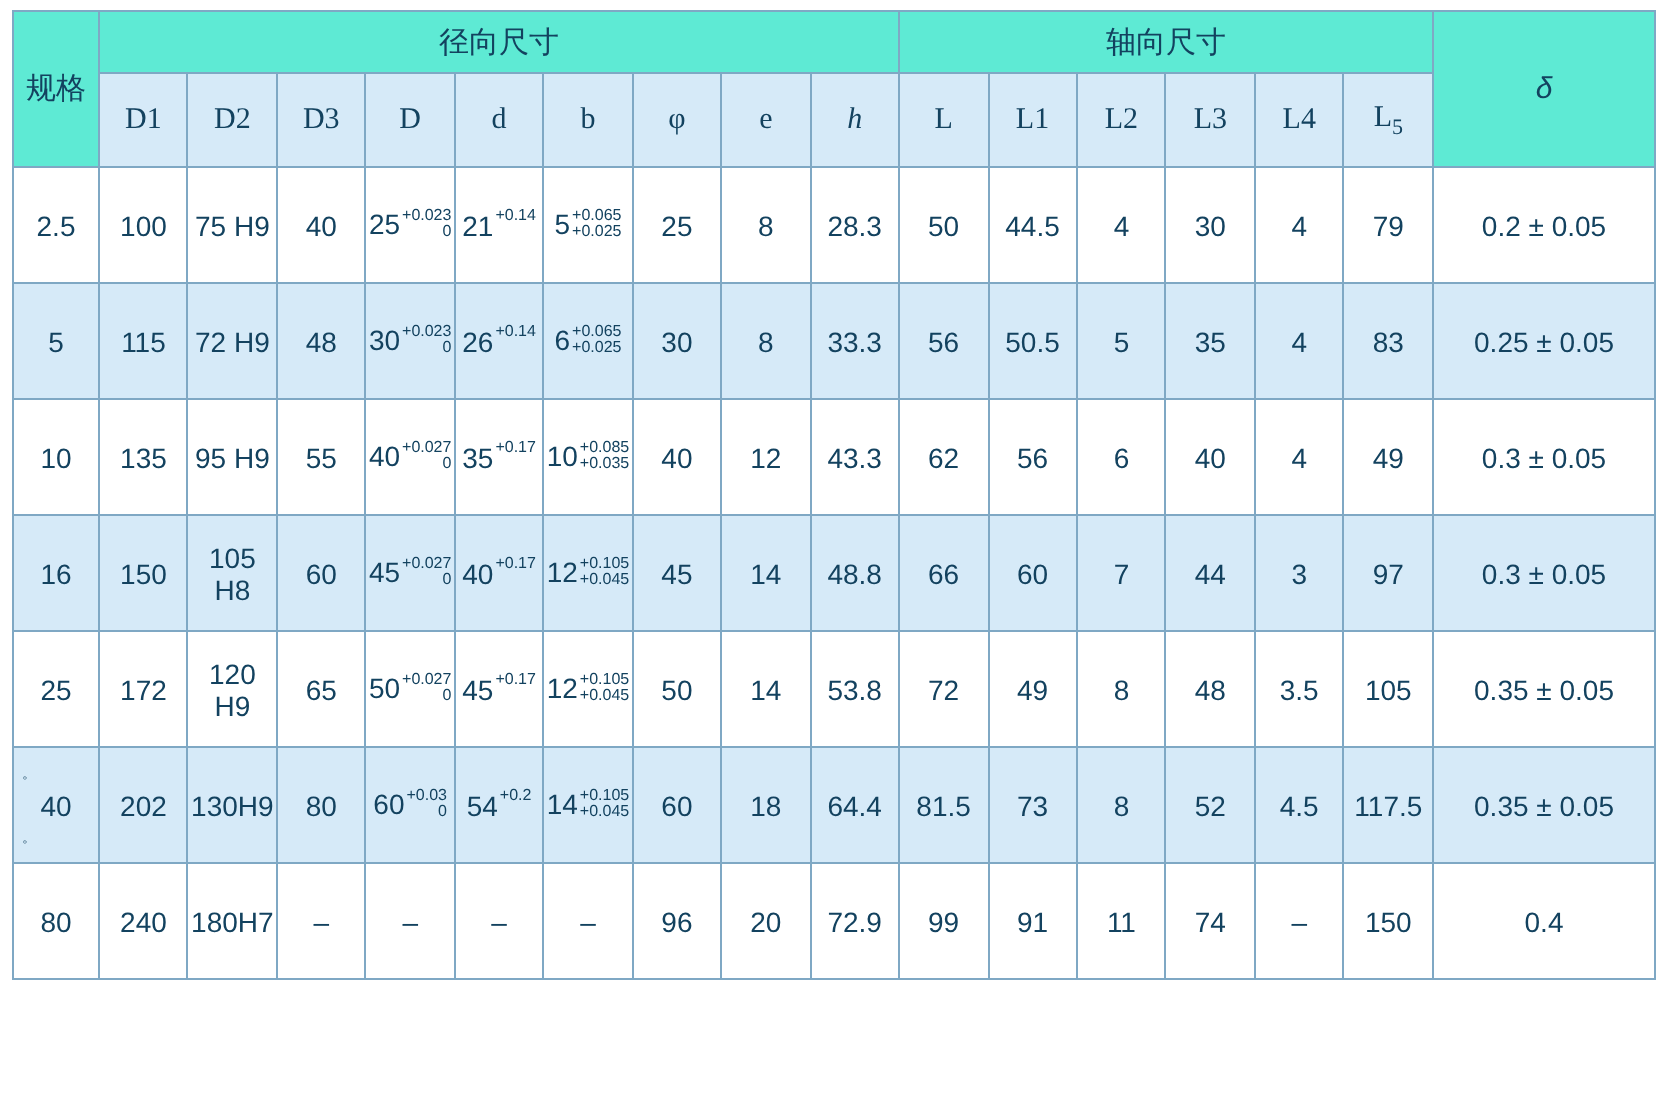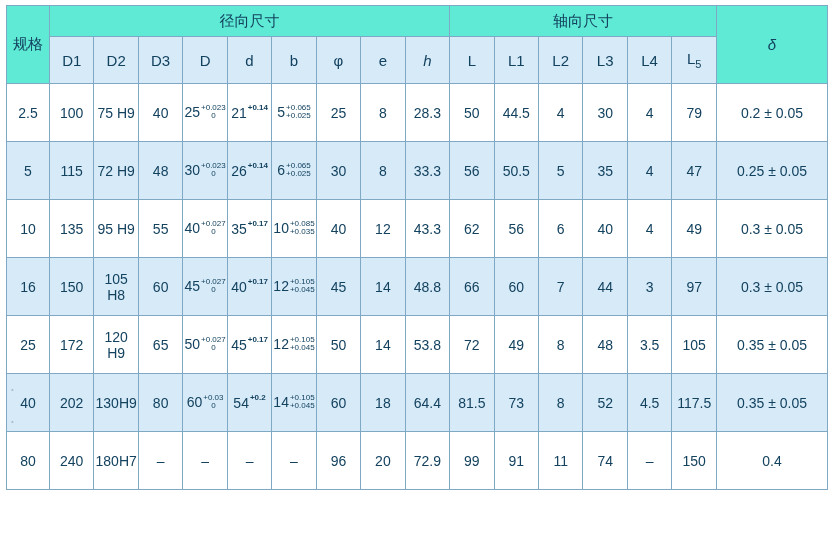--- a/index.html
+++ b/index.html
@@ -33,53 +33,53 @@
   }
   .grouphead th {
     height: 30px;
     background: #5eead4;
     font-size: 15px;
   }
   .subhead th {
     height: 46px;
     background: #d6eaf8;
     font-size: 15px;
+    font-family: Liberation Serif, serif;
   }
   .cell-spec {
     background: #d6eaf8;
   }
   tr.row-alt td {
     background: #d6eaf8;
   }
   tr.row-plain td {
     background: #ffffff;
   }
   tbody td {
     height: 57px;
     font-size: 14px;
   }
   .tolstack {
     display: inline-block;
     vertical-align: middle;
     font-size: 8px;
     line-height: 1.05;
-    text-align: center;
+    text-align: right;
     margin-left: 1px;
     position: relative;
     top: -1px;
   }
   .tolstack span { display: block; }
   .tolsingle {
     display: inline-block;
     vertical-align: middle;
     font-size: 8px;
     position: relative;
     top: -6px;
     margin-left: 1px;
-    font-weight: bold;
   }
   .base { font-size: 14px; }
   .sub { font-size: 11px; vertical-align: sub; }
   .ital { font-style: italic; }
   .smallmark {
     position: absolute;
     font-size: 7px;
     line-height: 1;
   }
   .mark-a { left: 4px; top: 10px; }
@@ -147,21 +147,21 @@
         <td><span class="base">26</span><span class="tolsingle">+0.14</span></td>
         <td><span class="base">6</span><span class="tolstack"><span>+0.065</span><span>+0.025</span></span></td>
         <td>30</td>
         <td>8</td>
         <td>33.3</td>
         <td>56</td>
         <td>50.5</td>
         <td>5</td>
         <td>35</td>
         <td>4</td>
-        <td>47</td>
+        <td>83</td>
         <td>0.25 ± 0.05</td>
       </tr>
 
       <tr class="row-plain">
         <td>10</td>
         <td>135</td>
         <td>95 H9</td>
         <td>55</td>
         <td><span class="base">40</span><span class="tolstack"><span>+0.027</span><span>0</span></span></td>
         <td><span class="base">35</span><span class="tolsingle">+0.17</span></td>

